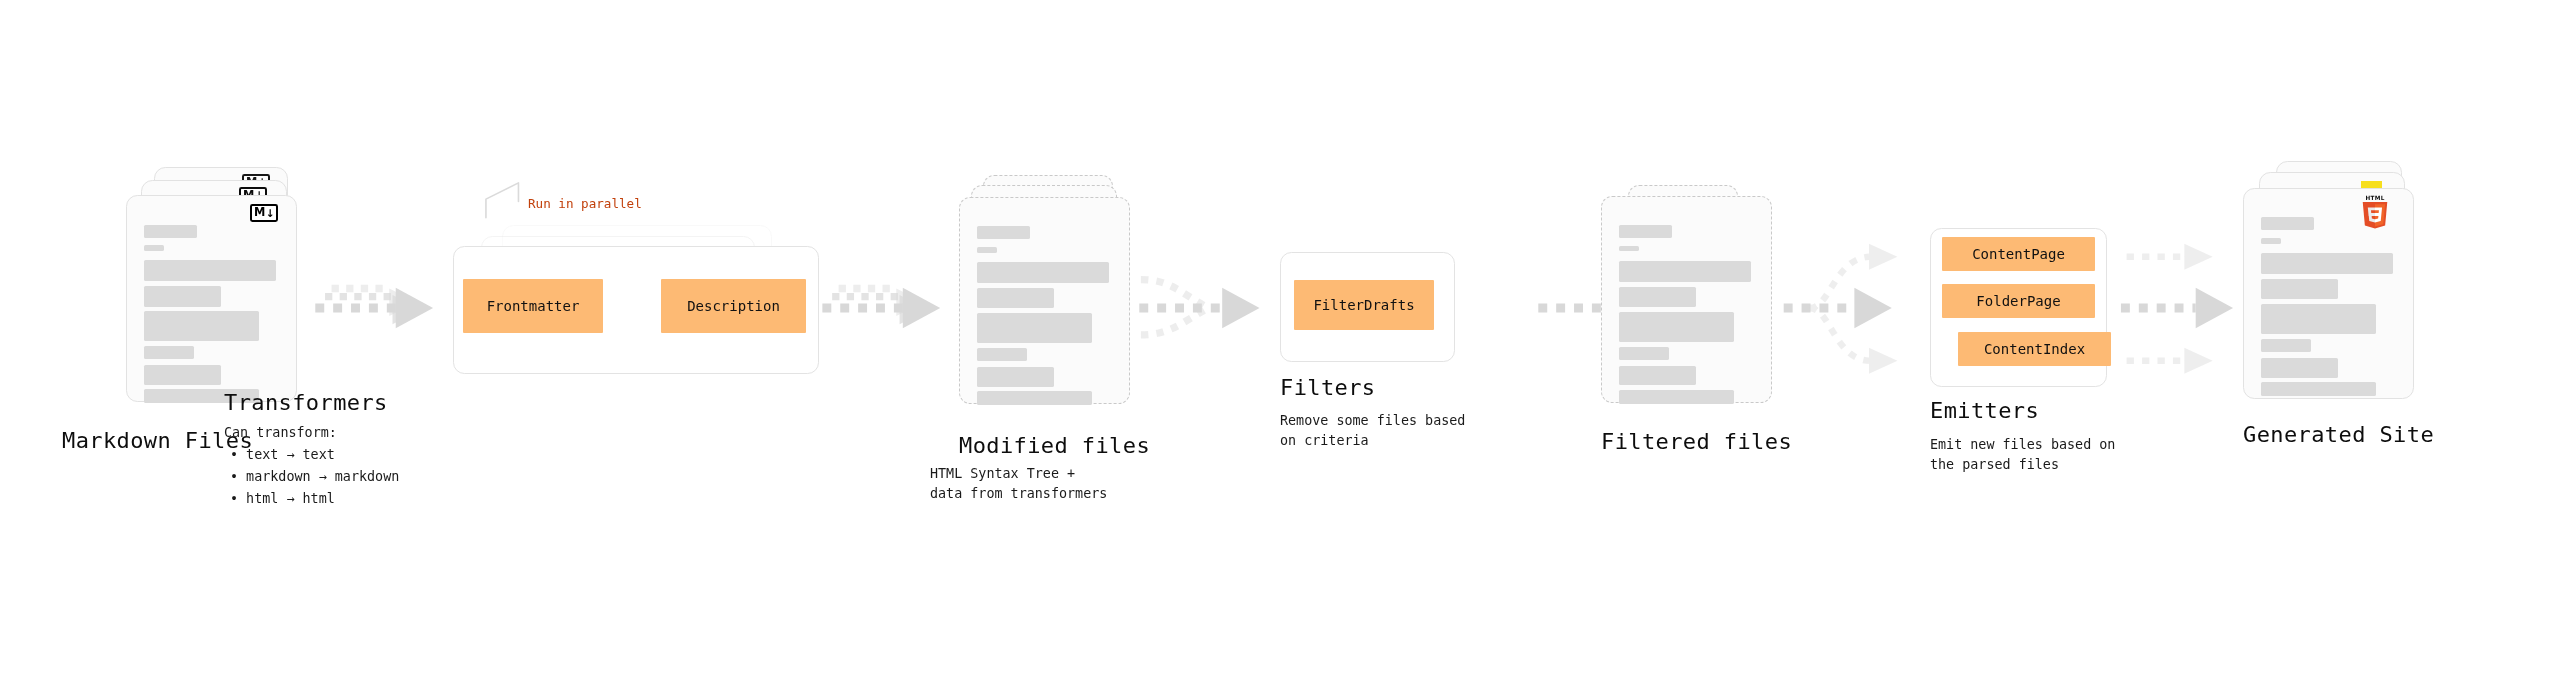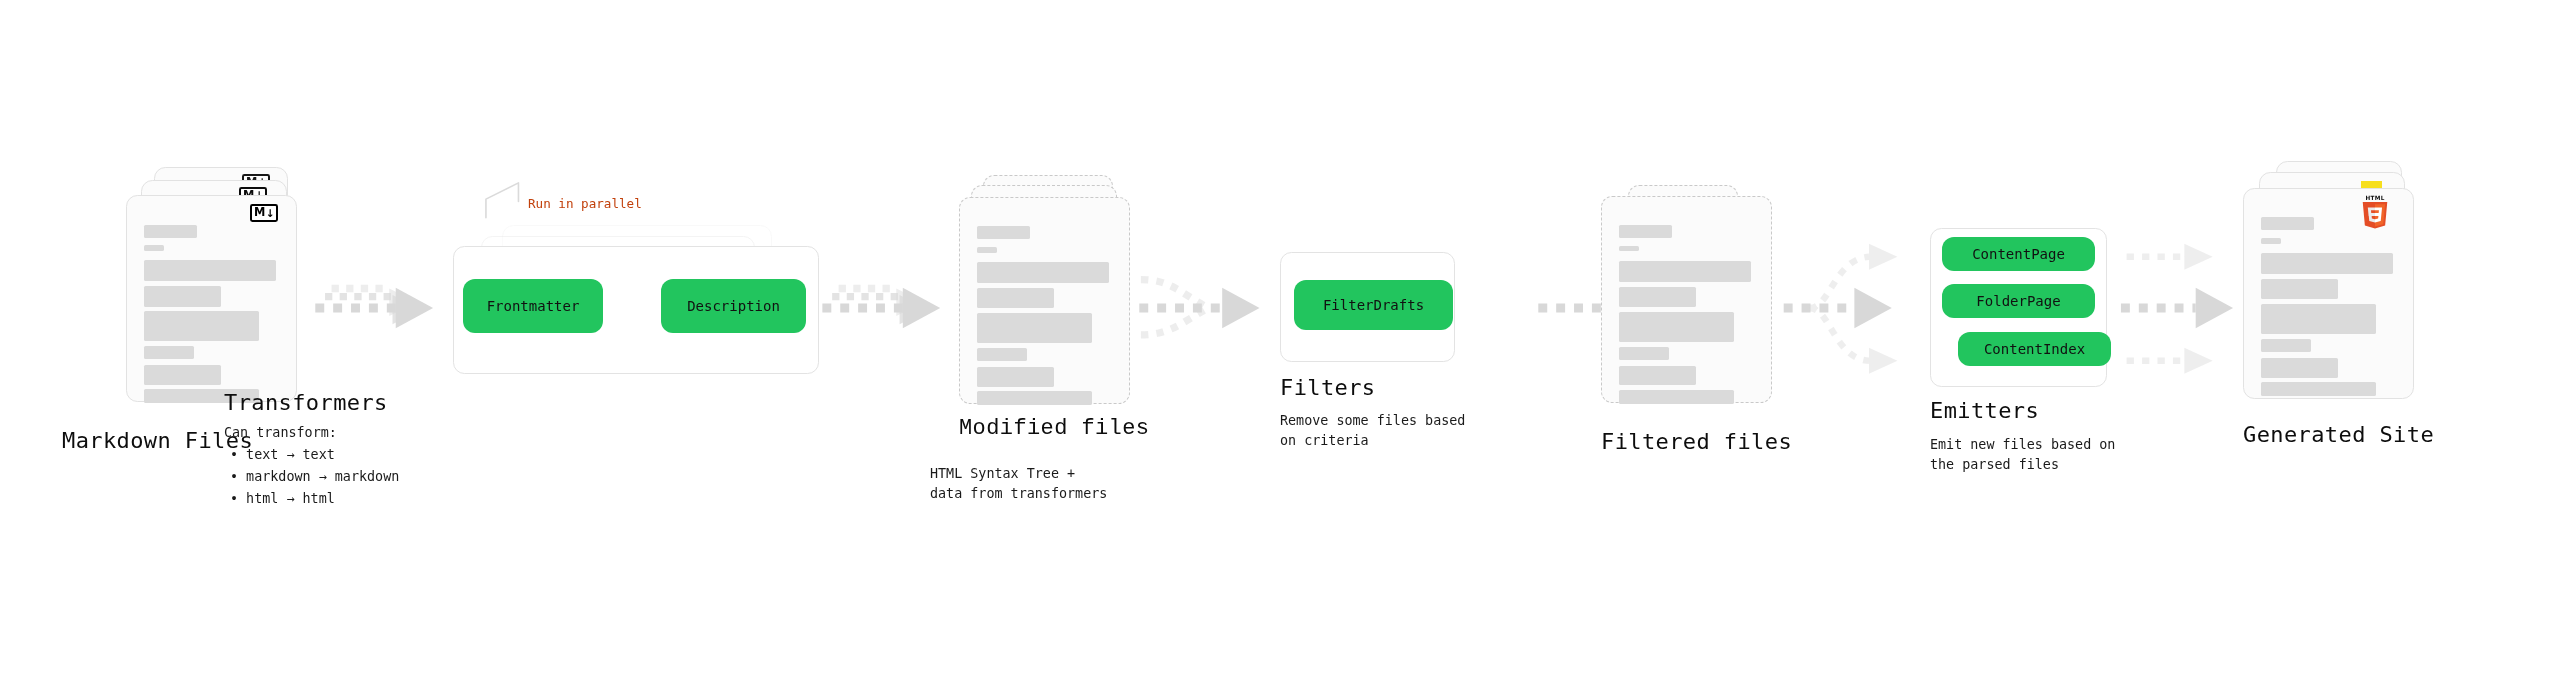--- a/index.html
+++ b/index.html
@@ -59,21 +59,21 @@
   .css3 .ul{height:2.4px;background:#264de4;margin-top:0.8px;}
   .jsbadge{position:absolute;width:21px;height:13px;background:#f7df1e;}
 
   
   .gbox{
     position:absolute;box-sizing:border-box;
     border:1.3px solid #e3e3e3;border-radius:11.4px;background:#fff;
   }
   .chip{
     position:absolute;box-sizing:border-box;
-    background:#22c55e;border-radius:12px;
+    background:#fdba74;border-radius:1px;
     display:flex;align-items:center;justify-content:center;
     font-family:"DejaVu Sans Mono","Liberation Mono",monospace;
     font-size:14px;color:#111;white-space:nowrap;
   }
   .ghost1{opacity:.38}
   .ghost2{opacity:.20}
 
   .runlabel{
     position:absolute;
     font-family:"DejaVu Sans Mono","Liberation Mono",monospace;
@@ -249,26 +249,26 @@
       <div class="bar" style="left:17px;top:49px;width:19.5px;height:5.7px;"></div>
       <div class="bar" style="left:17px;top:64px;width:132px;height:21px;"></div>
       <div class="bar" style="left:17px;top:90px;width:77px;height:20.3px;"></div>
       <div class="bar" style="left:17px;top:115px;width:115px;height:30px;"></div>
       <div class="bar" style="left:17px;top:150px;width:50px;height:13px;"></div>
       <div class="bar" style="left:17px;top:169px;width:77px;height:19.5px;"></div>
       <div class="bar" style="left:17px;top:193px;width:115px;height:14px;"></div>
     </div>
   </div>
 
-  <div class="abs title" style="left:959px;top:416px;font-family:Liberation Mono, monospace;">Modified files</div>
+  <div class="abs title" style="left:959px;top:433px;">Modified files</div>
   <div class="abs sub" style="left:930px;top:464px;">HTML Syntax Tree +
 data from transformers</div>
 
   <div class="gbox" style="left:1280px;top:252px;width:175px;height:110px;"></div>
-  <div class="chip" style="left:1294px;top:280px;width:159px;height:50px;">
+  <div class="chip" style="left:1294px;top:280px;width:140px;height:50px;">
       <span>FilterDrafts</span>
     </div>
 
   <div class="abs title" style="left:1280px;top:375px;">Filters</div>
   <div class="abs sub" style="left:1280px;top:411px;">Remove some files based
 on criteria</div>
 
   <div class="stack" style="left:1601px;top:185px;width:195px;height:240px;">
     <div class="card dashed" style="left:27px;top:0px;width:110px;height:32.5px;"></div>
     <div class="card dashed" style="left:0px;top:10.6px;width:171px;height:207px;">

